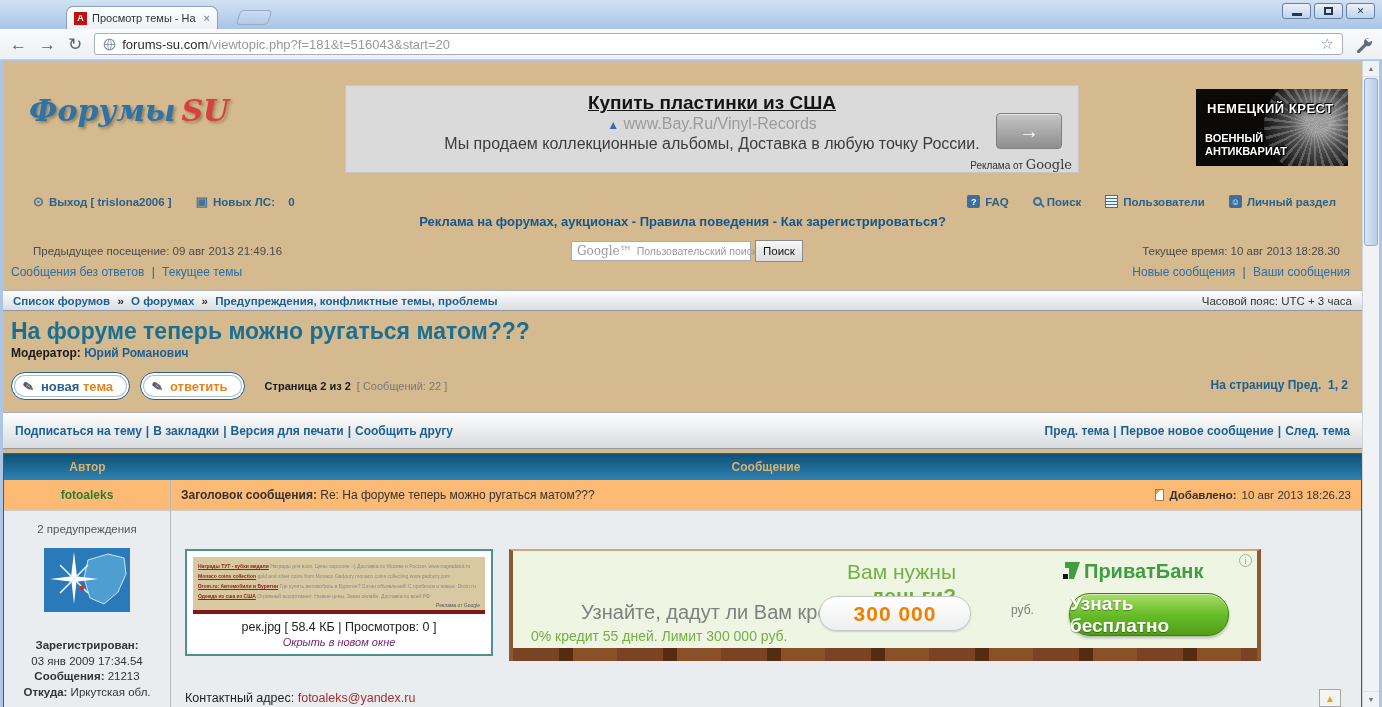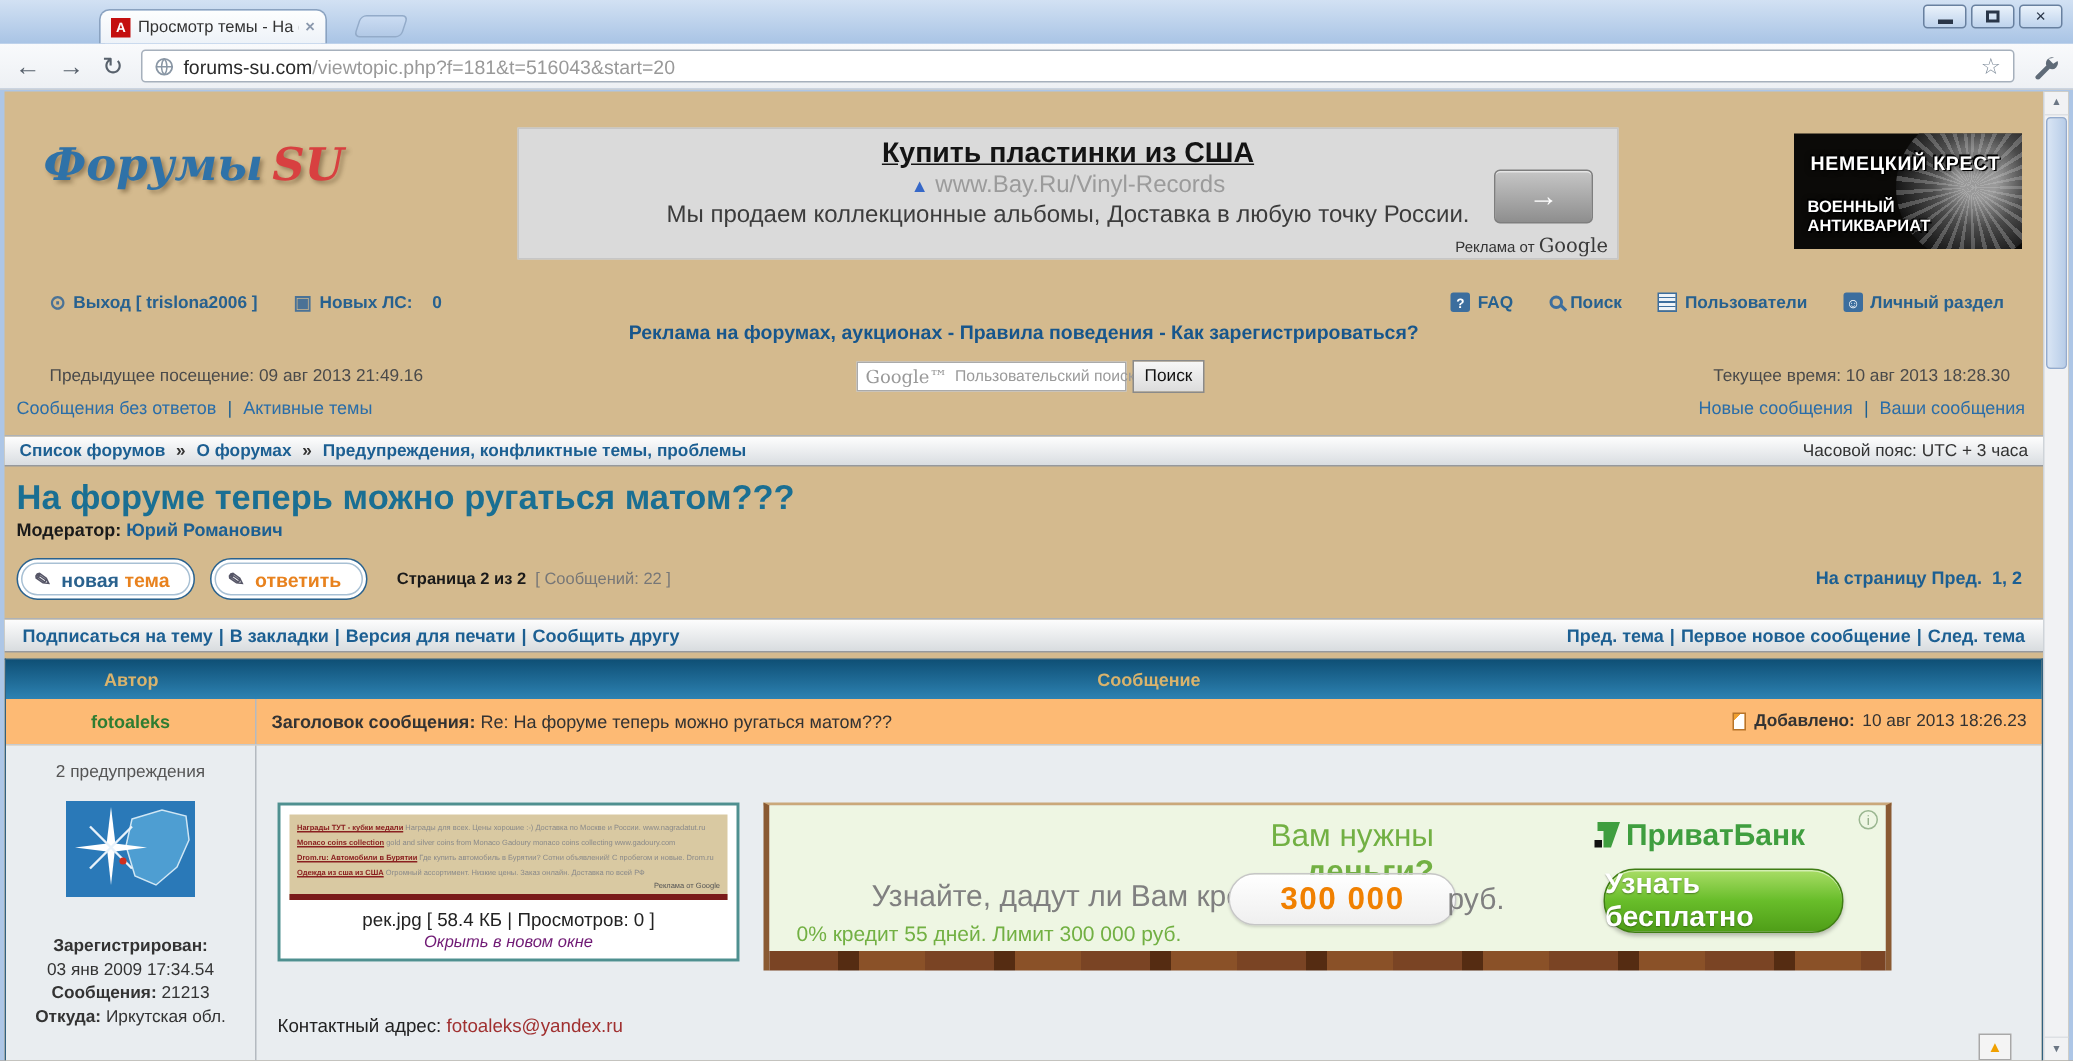--- a/index.html
+++ b/index.html
@@ -119,21 +119,21 @@
   .btn-pill { height:28px; border:1px solid #2a628e; border-radius:15px; background:#fff;
               box-shadow:inset 0 0 0 2px #fff, inset 0 0 0 3px #a8c0d4; display:flex; align-items:center;
               gap:7px; padding:0 16px 0 11px; margin-right:10px; font-size:13px; font-weight:bold; }
   .pencil { font-size:13px; color:#556; transform:rotate(-10deg); }
   .t-blue { color:#2a628e; }
   .t-orange { color:#e8821e; }
   .pageinfo { margin-left:10px; font-size:11px; color:#1a1a1a; font-weight:bold; }
   .posts-count { color:#777; font-weight:normal; margin-left:6px; }
   .pagination { position:absolute; right:14px; top:18px; font-size:12px; font-weight:bold; color:#1c5f92; }
 
-  .actionsbar { margin-top:12px; height:23px; background:linear-gradient(#fdfdfd,#d8dcdf);
+  .actionsbar { margin-top:12px; height:37px; background:linear-gradient(#fdfdfd,#d8dcdf);
                 border-top:1px solid #aeb2b6; border-bottom:1px solid #96999d; display:flex; align-items:center;
                 justify-content:space-between; padding:0 12px; font-size:12px; font-weight:bold; color:#1c5f92; }
   .pipe { color:#1c5f92; margin:0 4px; }
 
   
   .posts { margin-top:4px; border:1px solid #31617f; border-bottom:none; }
   .thead { display:flex; height:26px; background:linear-gradient(#0f5076,#2d82b2); color:#d9b36c;
            font-weight:bold; font-size:12px; }
   .th-author { width:167px; display:flex; align-items:center; justify-content:center; }
   .th-msg { flex:1; display:flex; align-items:center; justify-content:center; }
@@ -168,21 +168,21 @@
   .pb-q b { font-weight:bold; }
   .pb-brand { position:absolute; top:9px; left:548px; display:flex; align-items:flex-start; gap:2px;
               font-size:20px; font-weight:bold; color:#3f9e3f; }
   .pb-info { position:absolute; top:3px; right:5px; width:13px; height:13px; border:1px solid #9ab690;
              border-radius:50%; color:#8aa680; font-size:9px; display:flex; align-items:center; justify-content:center; }
   .pb-line { position:absolute; top:50px; left:68px; font-size:20px; color:#808080; }
   .pb-pill { position:absolute; top:45px; left:306px; width:152px; height:35px; border-radius:18px;
              border:1px solid #c6c6c6; background:linear-gradient(#fff,#efefef); display:flex; align-items:center;
              justify-content:center; font-size:21px; font-weight:bold; color:#f08000; letter-spacing:1px;
              box-shadow:0 1px 2px rgba(0,0,0,.15); }
-  .pb-rub { position:absolute; top:52px; left:452px; font-size:20px; color:#808080; }
+  .pb-rub { position:absolute; top:52px; left:498px; font-size:12px; color:#808080; }
   .pb-btn { position:absolute; top:42px; left:556px; width:160px; height:43px; border-radius:21px;
             border:1px solid #3f7d14; background:linear-gradient(#a9dd66,#68bd2a 50%,#4f9e18); color:#fff;
             font-size:19px; font-weight:bold; display:flex; align-items:center; justify-content:center;
             text-shadow:0 1px 1px rgba(0,0,0,.35);
             box-shadow:inset 0 1px 0 rgba(255,255,255,.5), 0 2px 3px rgba(0,0,0,.25); }
   .pb-terms { position:absolute; top:77px; left:18px; font-size:14px; color:#72b043; }
   .wood { height:13px; background:repeating-linear-gradient(90deg,#7a4424 0 46px,#552c12 46px 60px,#8a5128 60px 104px); }
 
   .contact-line { margin-top:30px; font-size:12.5px; color:#222; }
   .contact-email { color:#a03030; }
@@ -299,21 +299,21 @@
           </div>
           <div class="gs-btn">Поиск</div>
         </div>
         <span class="info-right">Текущее время: 10 авг 2013 18:28.30</span>
       </div>
 
       <div class="links-row">
         <span class="lr-left">
           <span>Сообщения без ответов</span>
           <span class="pipe">|</span>
-          <span>Активные темы</span>
+          <span>Текущее темы</span>
         </span>
         <span class="lr-right">
           <span>Новые сообщения</span>
           <span class="pipe">|</span>
           <span>Ваши сообщения</span>
         </span>
       </div>
 
       <div class="crumbbar">
         <span class="crumbs">

